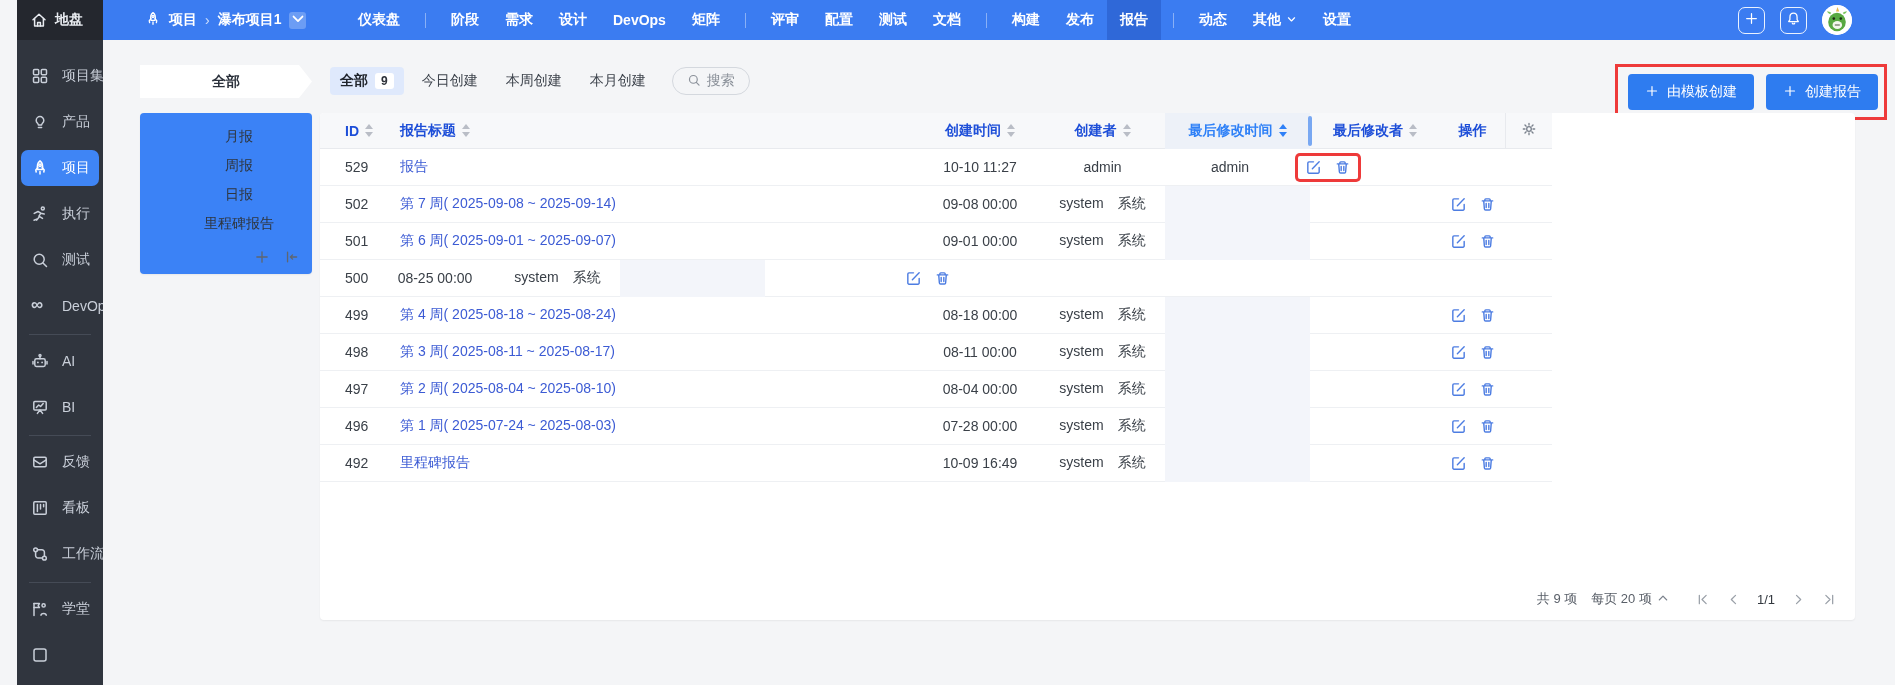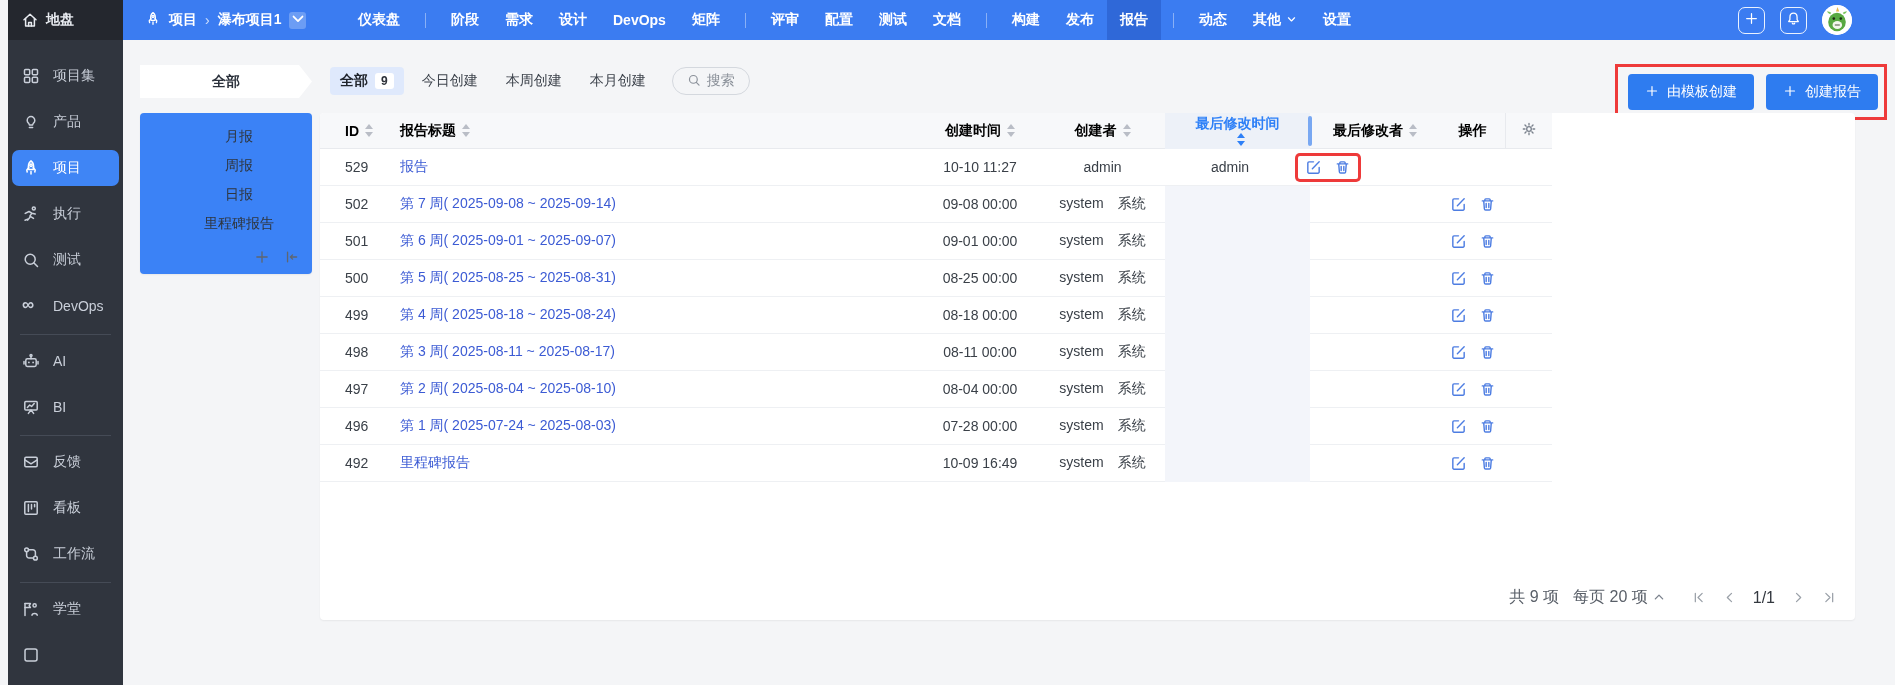--- a/index.html
+++ b/index.html
@@ -6,21 +6,21 @@
   html,body { width:1895px; height:685px; }
   body {
     font-family: "Liberation Sans", "DejaVu Sans", sans-serif;
     font-size: 14px;
     color: var(--text-dark, #2b313b);
     overflow: hidden;
   }
   .screen { position:relative; width:1895px; height:685px; background:var(--page-bg); overflow:hidden; }
 
   
-  .sidebar { position:absolute; left:8px; top:0; width:115px; height:685px; background:var(--sidebar-bg); overflow:hidden; z-index:3; }
+  .sidebar { position:absolute; left:17px; top:0; width:86px; height:685px; background:var(--sidebar-bg); overflow:hidden; z-index:3; }
   .sidebar-header { height:40px; background:var(--sidebar-header-bg); display:flex; align-items:center; gap:7px; padding-left:13px; color:#e8ebf0; font-weight:bold; font-size:14px; }
   .sidebar-list { padding-top:18px; }
   .sidebar-item { height:36px; margin:0 4px 10px 4px; display:flex; align-items:center; gap:13px; padding-left:10px; color:var(--sidebar-text); border-radius:7px; cursor:pointer; font-size:14px; white-space:nowrap; }
   .sidebar-item.active { background:var(--sidebar-active-bg); color:#fff; }
   .sidebar-divider { height:1px; background:#454b56; margin:8px 12px; }
   .sidebar .icn { width:18px; height:18px; flex:0 0 18px; display:inline-flex; }
   .sidebar .icn svg { width:18px; height:18px; }
   .txt-icon { font-size:17px; line-height:16px; font-weight:bold; }
 
   
@@ -61,21 +61,21 @@
   .search-pill svg { width:14px; height:14px; }
 
   .create-buttons { position:absolute; top:26px; right:17px; display:flex; gap:12px; }
   .btn-primary { height:36px; background:var(--accent); color:#fff; border:none; border-radius:4px; padding:0 17px; font-size:14px; font-family:inherit; display:flex; align-items:center; gap:8px; cursor:pointer;text-align:center; }
   .btn-primary svg { width:14px; height:14px; }
   .annotation-frame { position:absolute; inset:-10px -9px -10px -13px; border:3px solid var(--annotation-red); pointer-events:none; }
 
   
   .table-card { position:absolute; left:223px; top:65px; width:1535px; height:507px; background:#fff; border-radius:4px; box-shadow:0 1px 2px rgba(0,0,0,.06); }
   .thead { display:flex; height:36px; background:#f7f8fa; border-bottom:1px solid #e8eaee; align-items:center; width:1232px; border-radius:4px 0 0 0; }
-  .th { display:flex; align-items:center; justify-content:center; font-weight:bold; color:#000000; height:36px; position:relative; }
+  .th { display:flex; align-items:center; justify-content:center; font-weight:bold; color:#1d4ed8; height:36px; position:relative; }
   .th.left { justify-content:flex-start; padding-left:25px; }
   .th.hl { background:var(--hl-header-bg); color:var(--sort-active); }
   .th.col-gear { border-left:1px solid #e8eaee; color:#7a818c; cursor:pointer; }
   .th .icn svg { width:16px; height:16px; }
   .sort { display:inline-flex; flex-direction:column; gap:3px; margin-left:6px; }
   .sort i { width:0; height:0; border-left:4px solid transparent; border-right:4px solid transparent; }
   .sort .up { border-bottom:5px solid #b9bdc6; }
   .sort .dn { border-top:5px solid #b9bdc6; }
   .sort.active .up { border-bottom-color:var(--sort-active); }
   .sort.active .dn { border-top-color:var(--sort-active); }
@@ -83,21 +83,21 @@
   .trow { display:flex; height:37px; align-items:center; width:1232px; border-bottom:1px solid #eef0f3; }
   .td { display:flex; align-items:center; justify-content:center; height:37px; color:#3a4048; }
   .td.left { justify-content:flex-start; padding-left:25px; }
   .td.hl { background:var(--hl-cell-bg); }
   .td .link { color:var(--link); cursor:pointer; }
   .ops-wrap { display:inline-flex; gap:12px; align-items:center; padding:3px 7px; border-radius:2px; }
   .ops-wrap .icn { width:17px; height:17px; color:#4d7de2; cursor:pointer; }
   .ops-wrap svg { width:17px; height:17px; }
   .ops-wrap.annotated { box-shadow:0 0 0 3px var(--annotation-red); }
 
-  .table-footer { position:absolute; right:18px; bottom:12px; display:flex; align-items:center; gap:14px; color:#595f68; font-size:16px; }
+  .table-footer { position:absolute; right:18px; bottom:12px; display:flex; align-items:center; gap:14px; color:#595f68; font-size:13px; }
   .per-page { display:flex; align-items:center; gap:5px; cursor:pointer; }
   .per-page svg { width:12px; height:12px; color:#7a818c; }
   .pager { display:flex; align-items:center; gap:16px; margin-left:12px; color:#9aa0a8; }
   .pager .icn { width:15px; height:15px; cursor:pointer; }
   .pager svg { width:15px; height:15px; }
   .page-indicator { color:#33383f; }
 </style>
 </head>
 <body>
 
@@ -432,21 +432,21 @@
               <i class="dn"></i>
             </span>
           </div>
           <div class="th" style="width: 125px;">
             <span>创建者</span>
             <span class="sort">
               <i class="up"></i>
               <i class="dn"></i>
             </span>
           </div>
-          <div class="th hl" style="width: 145px; flex-direction: column;">
+          <div class="th hl" style="width: 145px;">
             <span>最后修改时间</span>
             <span class="sort active">
               <i class="up"></i>
               <i class="dn"></i>
             </span>
             <div class="resize-handle"></div>
           </div>
           <div class="th" style="width: 130px;">
             <span>最后修改者</span>
             <span class="sort">
@@ -522,23 +522,20 @@
                     <path d="M7.8 10.2L15 3"></path>
                   </svg></span>
                 <span class="icn"><svg viewBox="0 0 18 18" fill="none" stroke="currentColor" stroke-width="1.5" stroke-linecap="round" stroke-linejoin="round">
                     <path d="M3.5 5.2h11M6.2 5.2V4a1 1 0 0 1 1-1h3.6a1 1 0 0 1 1 1v1.2M5 5.2l.7 8.6a1.2 1.2 0 0 0 1.2 1.1h4.2a1.2 1.2 0 0 0 1.2-1.1l.7-8.6M7.6 7.8v4.4M10.4 7.8v4.4"></path>
                   </svg></span>
               </span>
             </div>
           </div>
           <div class="trow">
             <div class="td left" style="width: 55px;">500</div>
-            <div class="td left" style="width: 545px;">
-              <span class="link">第 5 周( 2025-08-25 ~ 2025-08-31)</span>
-            </div>
             <div class="td" style="width: 120px;">08-25 00:00</div>
             <div class="td" style="width: 125px;">system 系统</div>
             <div class="td hl" style="width: 145px;"></div>
             <div class="td" style="width: 130px;"></div>
             <div class="td" style="width: 65px;">
               <span class="ops-wrap">
                 <span class="icn"><svg viewBox="0 0 18 18" fill="none" stroke="currentColor" stroke-width="1.5" stroke-linecap="round" stroke-linejoin="round">
                     <path d="M15 9v4.8a1.2 1.2 0 0 1-1.2 1.2H4.2A1.2 1.2 0 0 1 3 13.8V4.2A1.2 1.2 0 0 1 4.2 3H9"></path>
                     <path d="M7.8 10.2L15 3"></path>
                   </svg></span>

